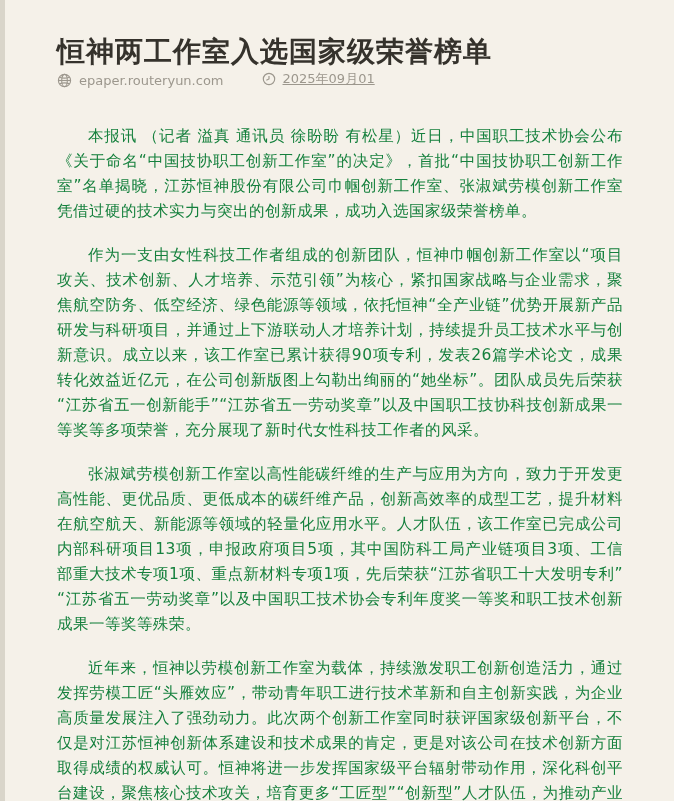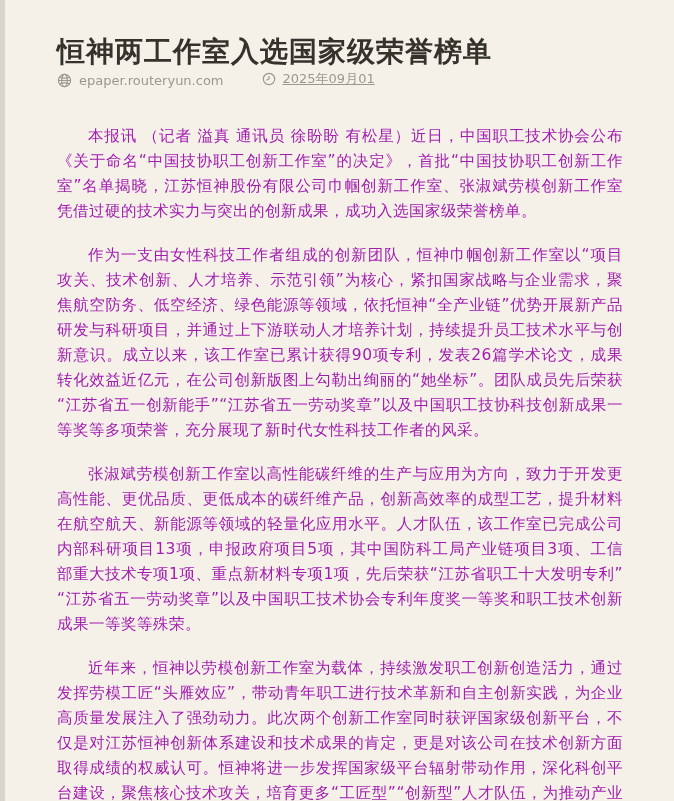--- a/index.html
+++ b/index.html
@@ -54,21 +54,21 @@
   .meta-icon svg {
     display: block;
   }
   .article-body {
     margin-top: 36px;
   }
   .article-body p {
     margin: 0 0 19px 0;
     font-size: 15.5px;
     line-height: 25px;
-    color: #a21caf;
+    color: #15803d;
     text-indent: 2em;
     text-align: justify;
     letter-spacing: 0.5px;
   }
   .article-body p:last-child {
     margin-bottom: 0;
   }
 </style>
 </head>
 <body>

